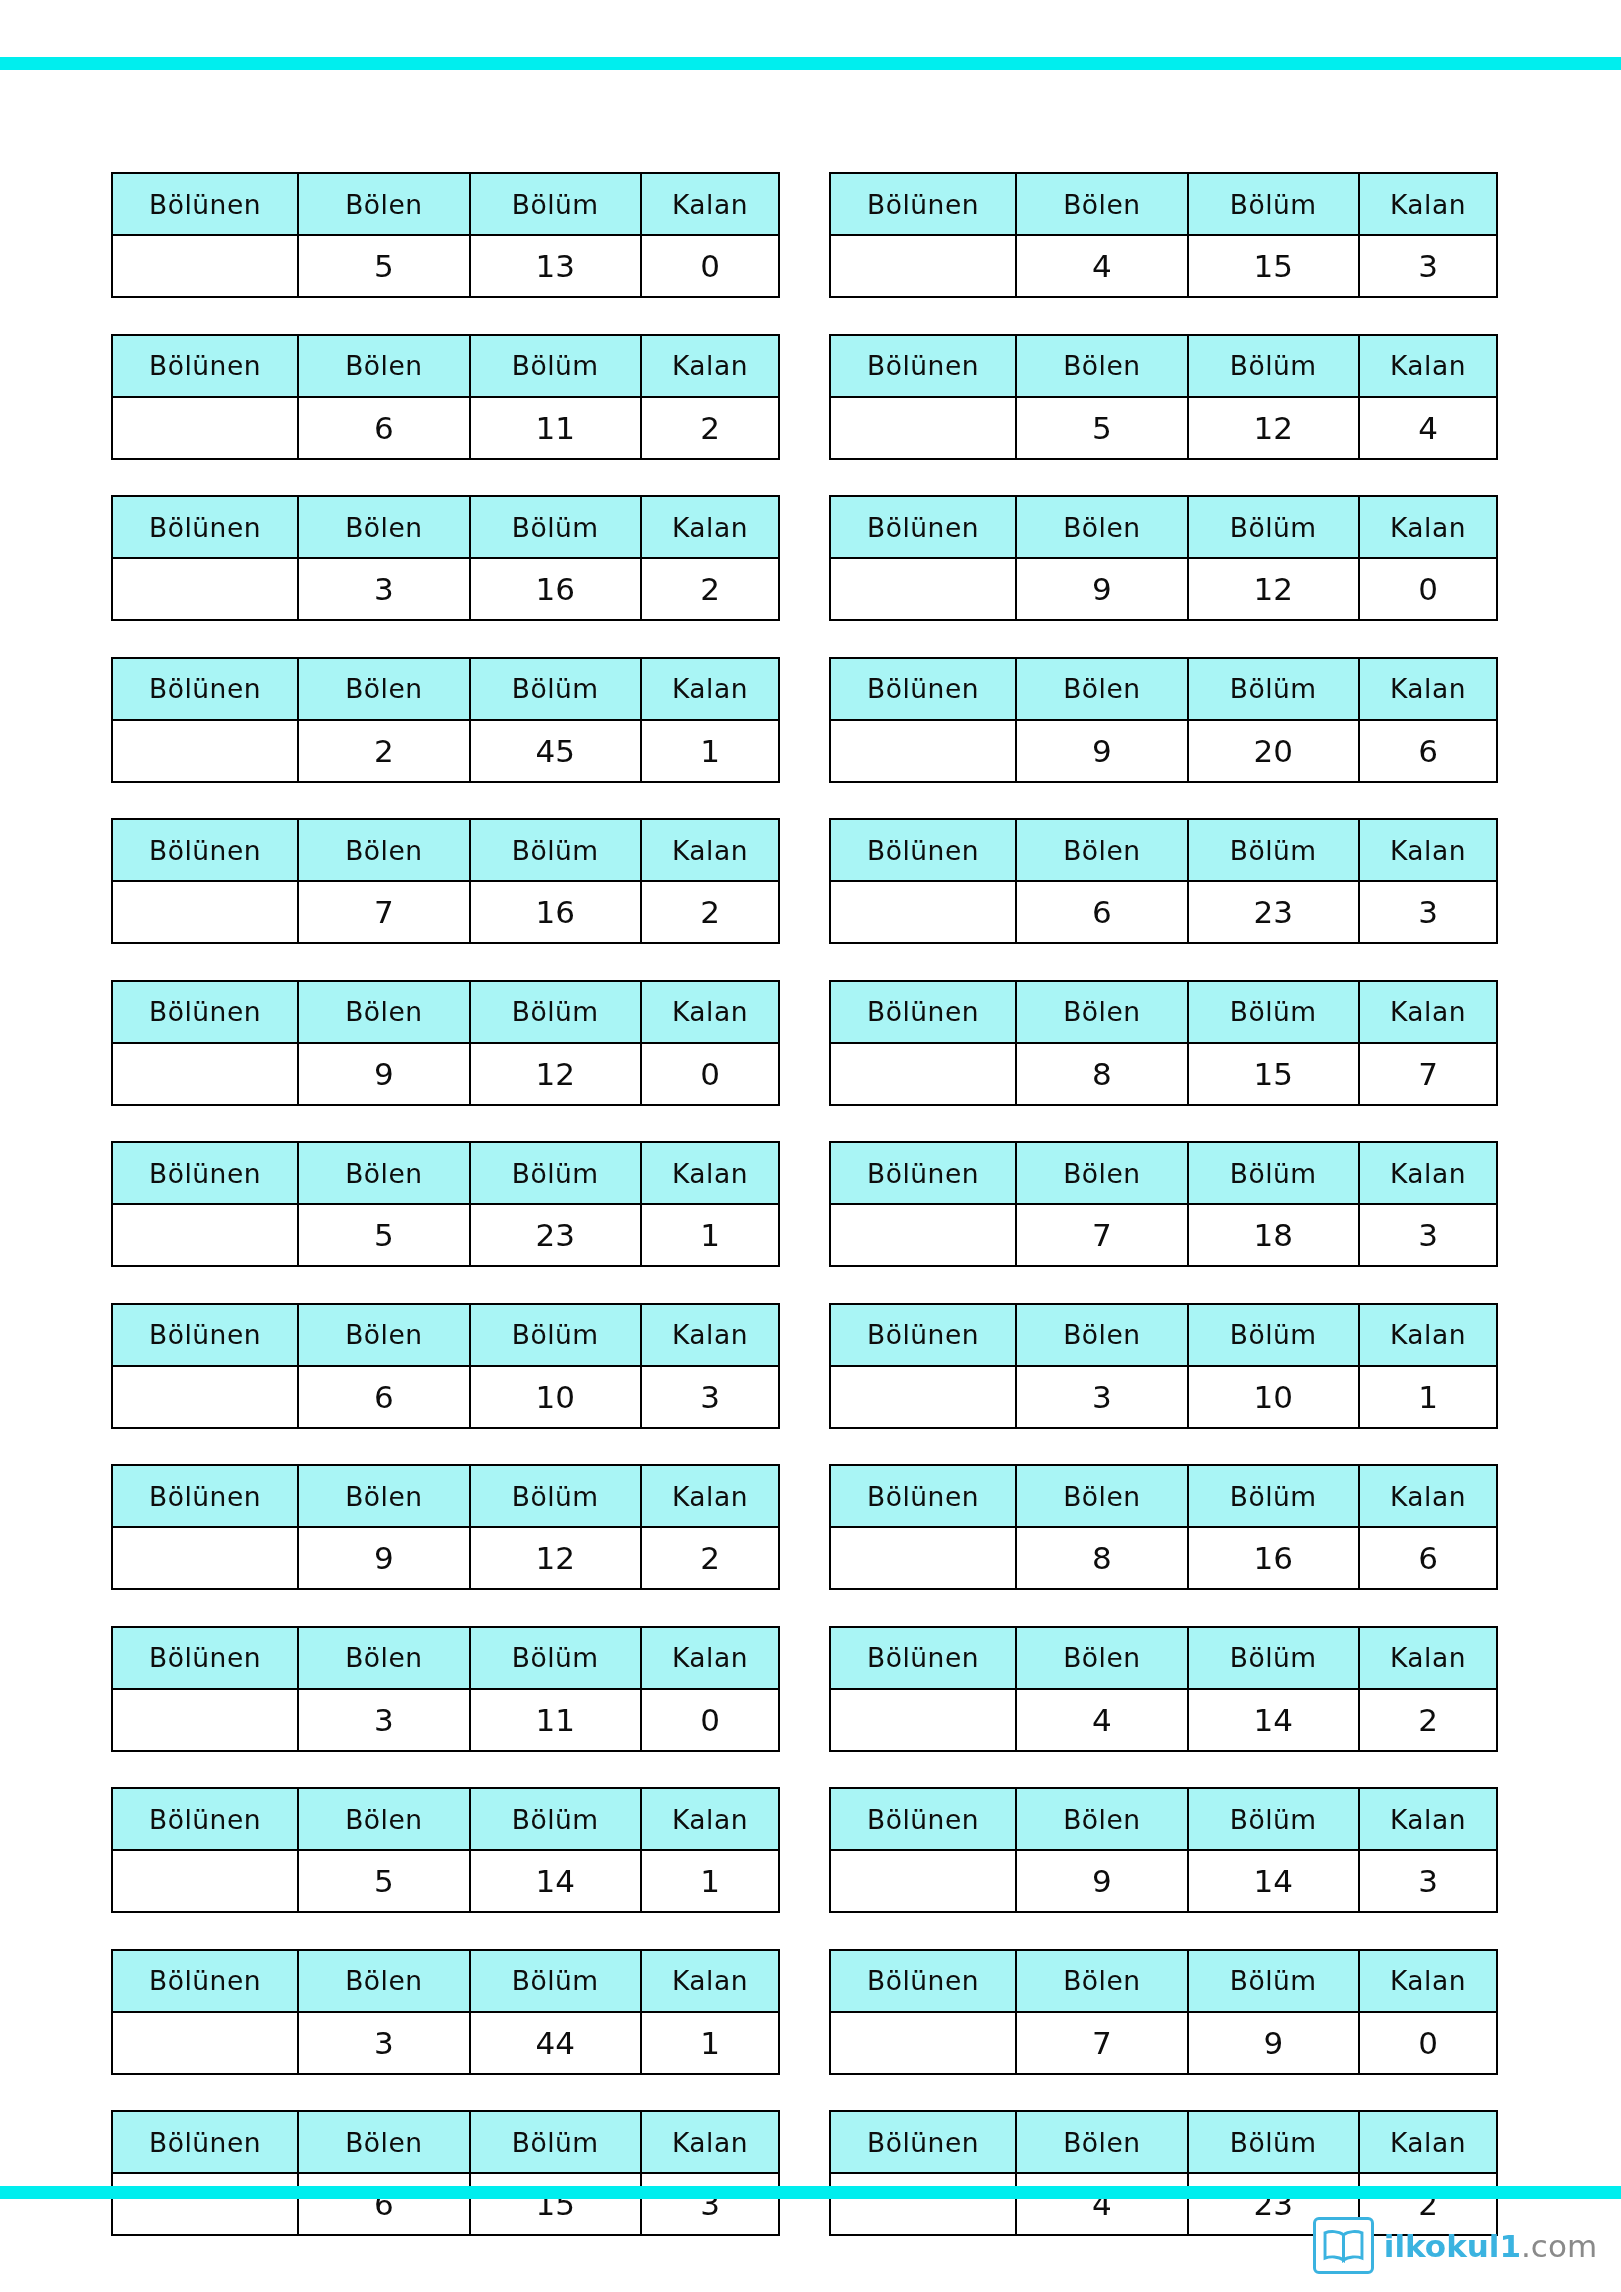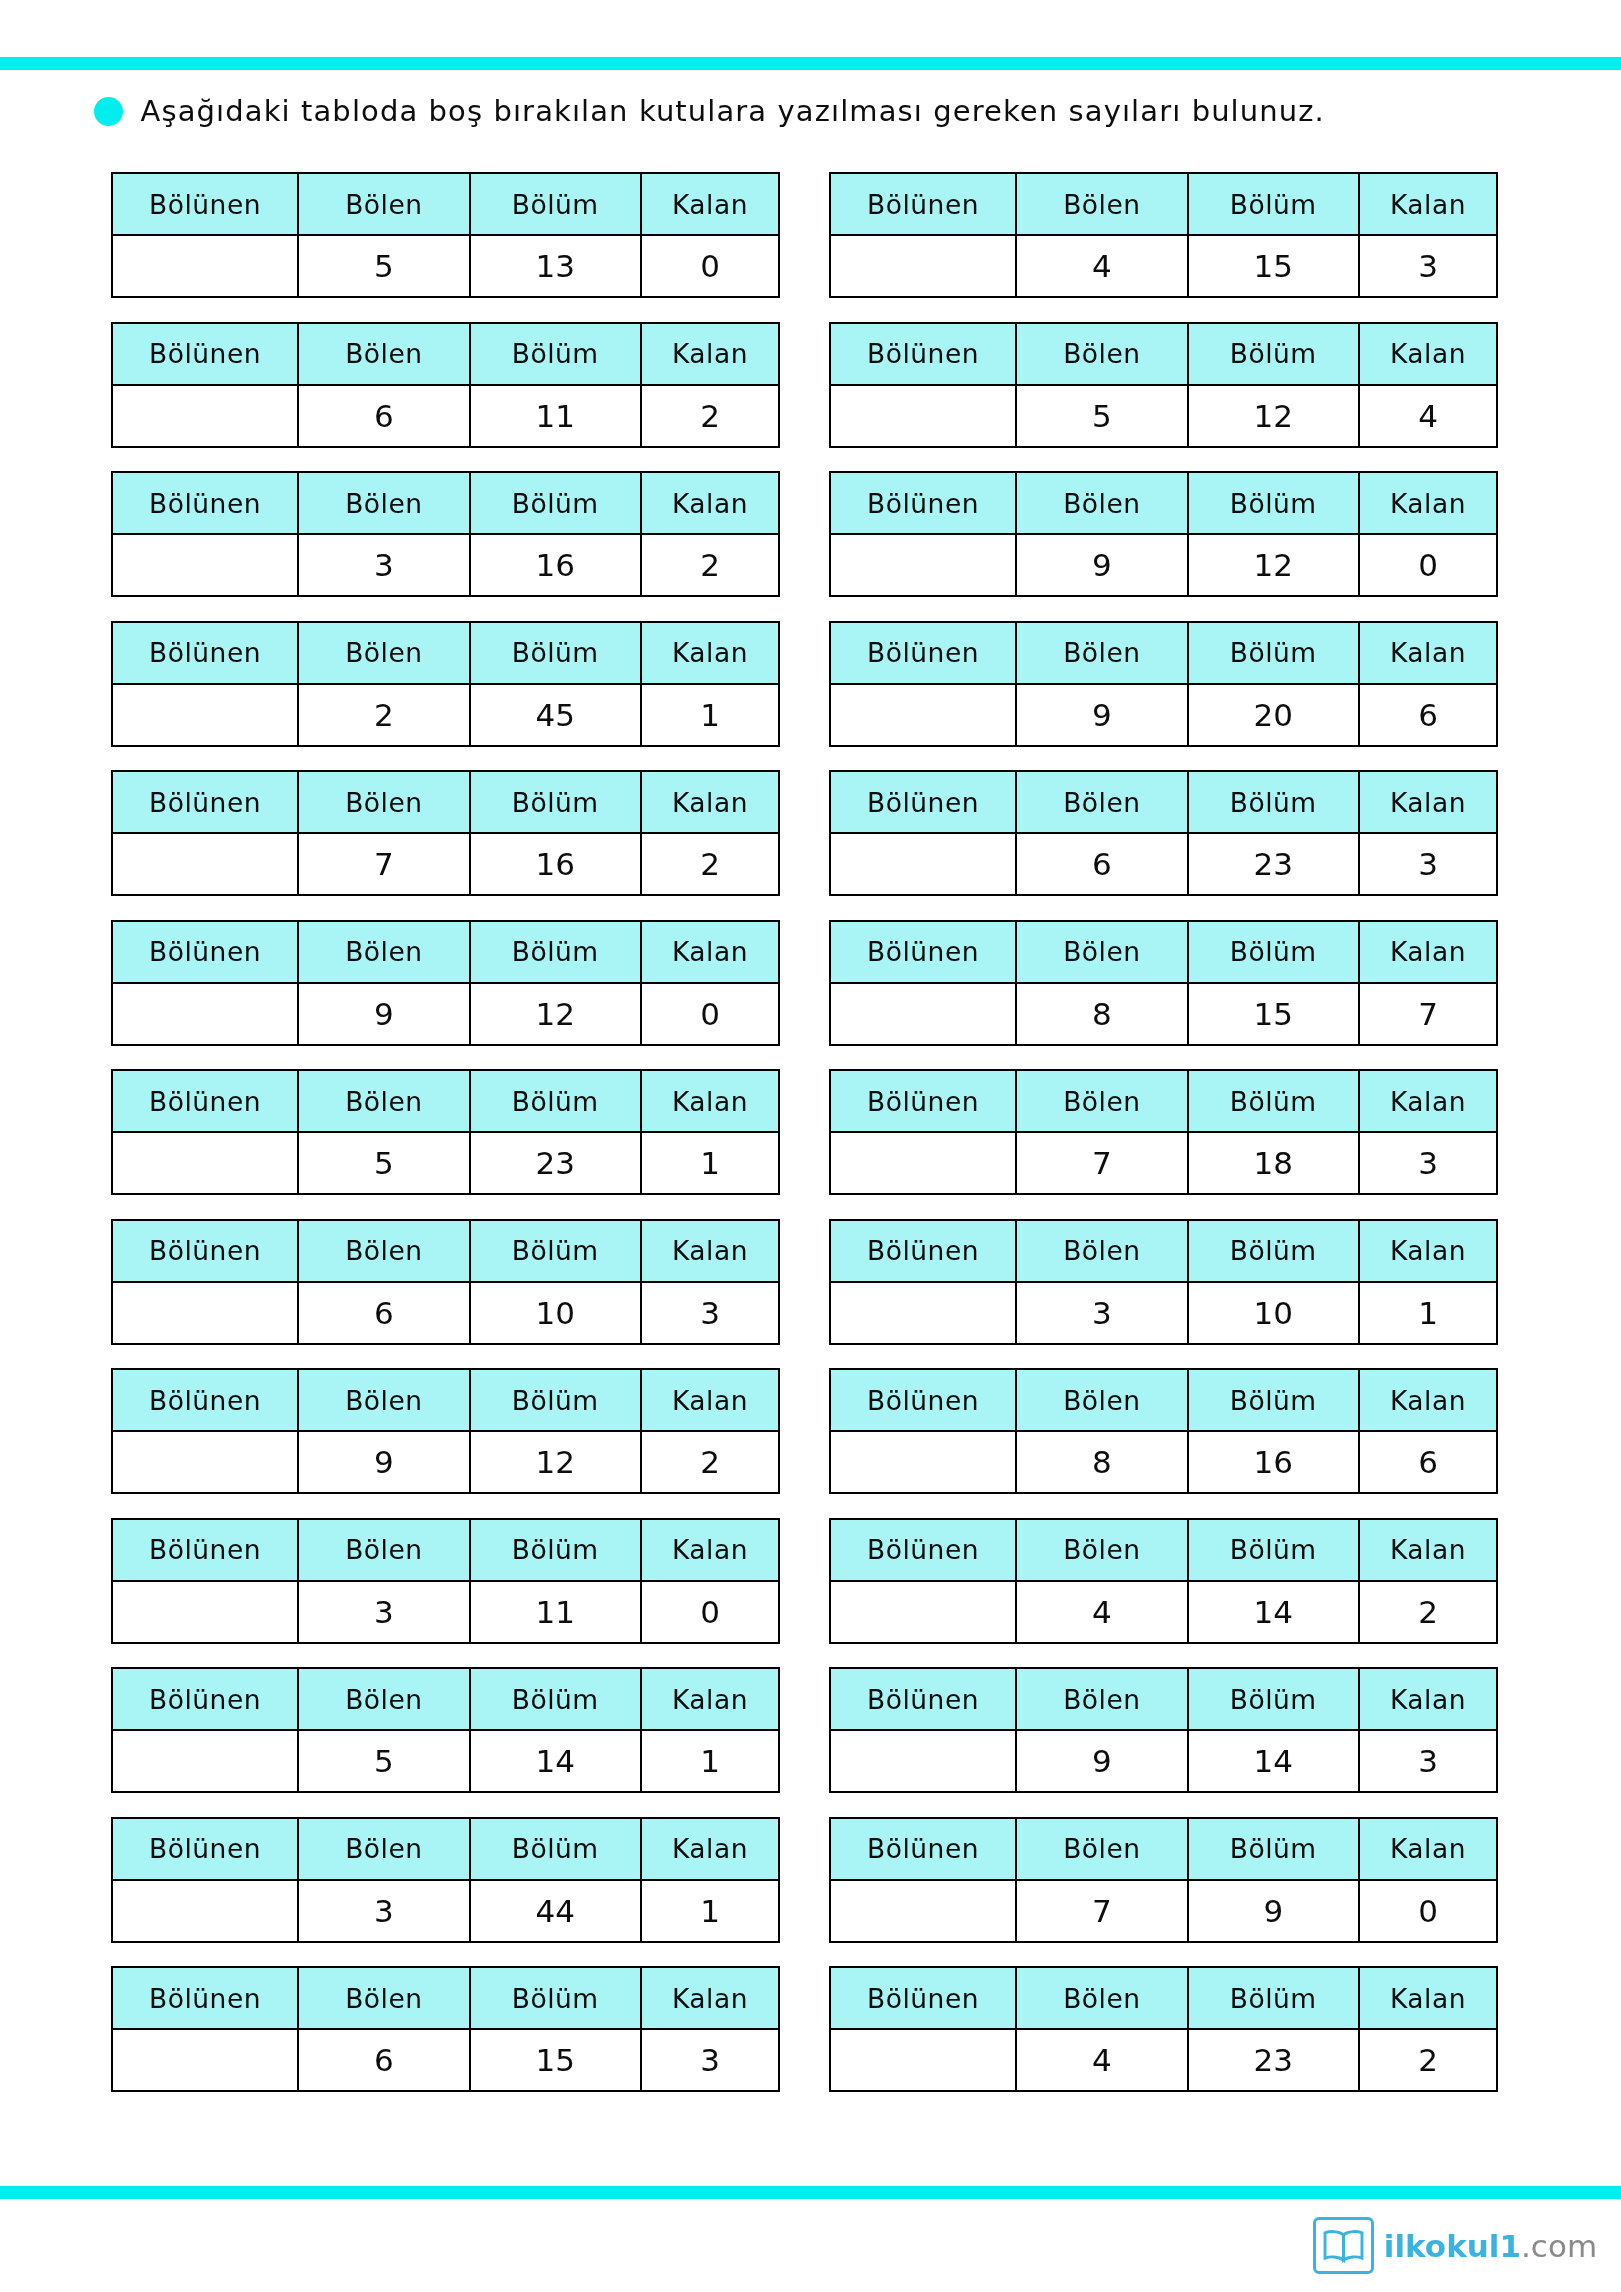--- a/index.html
+++ b/index.html
@@ -55,21 +55,21 @@
     white-space: nowrap;
   }
 
   
   .tables-area {
     position: absolute;
     left: 0; top: 172px;
     width: 1621px;
     display: flex;
     flex-direction: column;
-    gap: 0px;
+    gap: 12px;
   }
   .table-row-pair {
     display: flex;
     justify-content: flex-start;
     gap: 49px;
     padding-left: 111px;
     margin-bottom: 23.5px;
   }
   .dtable {
     border-collapse: collapse;
@@ -129,24 +129,20 @@
   }
   .logo-text .dom { color: #8a8a8a; font-weight: 400; }
 </style>
 </head>
 <body>
 
 <div class="page">
 
   <div class="rule-top"></div>
 
-  <div class="instruction">
-    <span class="bullet"></span>
-    <span class="instruction-text">Aşağıdaki tabloda boş bırakılan kutulara yazılması gereken sayıları bulunuz.</span>
-  </div>
 
   <div class="tables-area">
       <div class="table-row-pair">
         <table class="dtable">
           <thead>
             <tr>
               <th class="col-bolunen">Bölünen</th>
               <th class="col-bolen">Bölen</th>
               <th class="col-bolum">Bölüm</th>
               <th class="col-kalan">Kalan</th>

